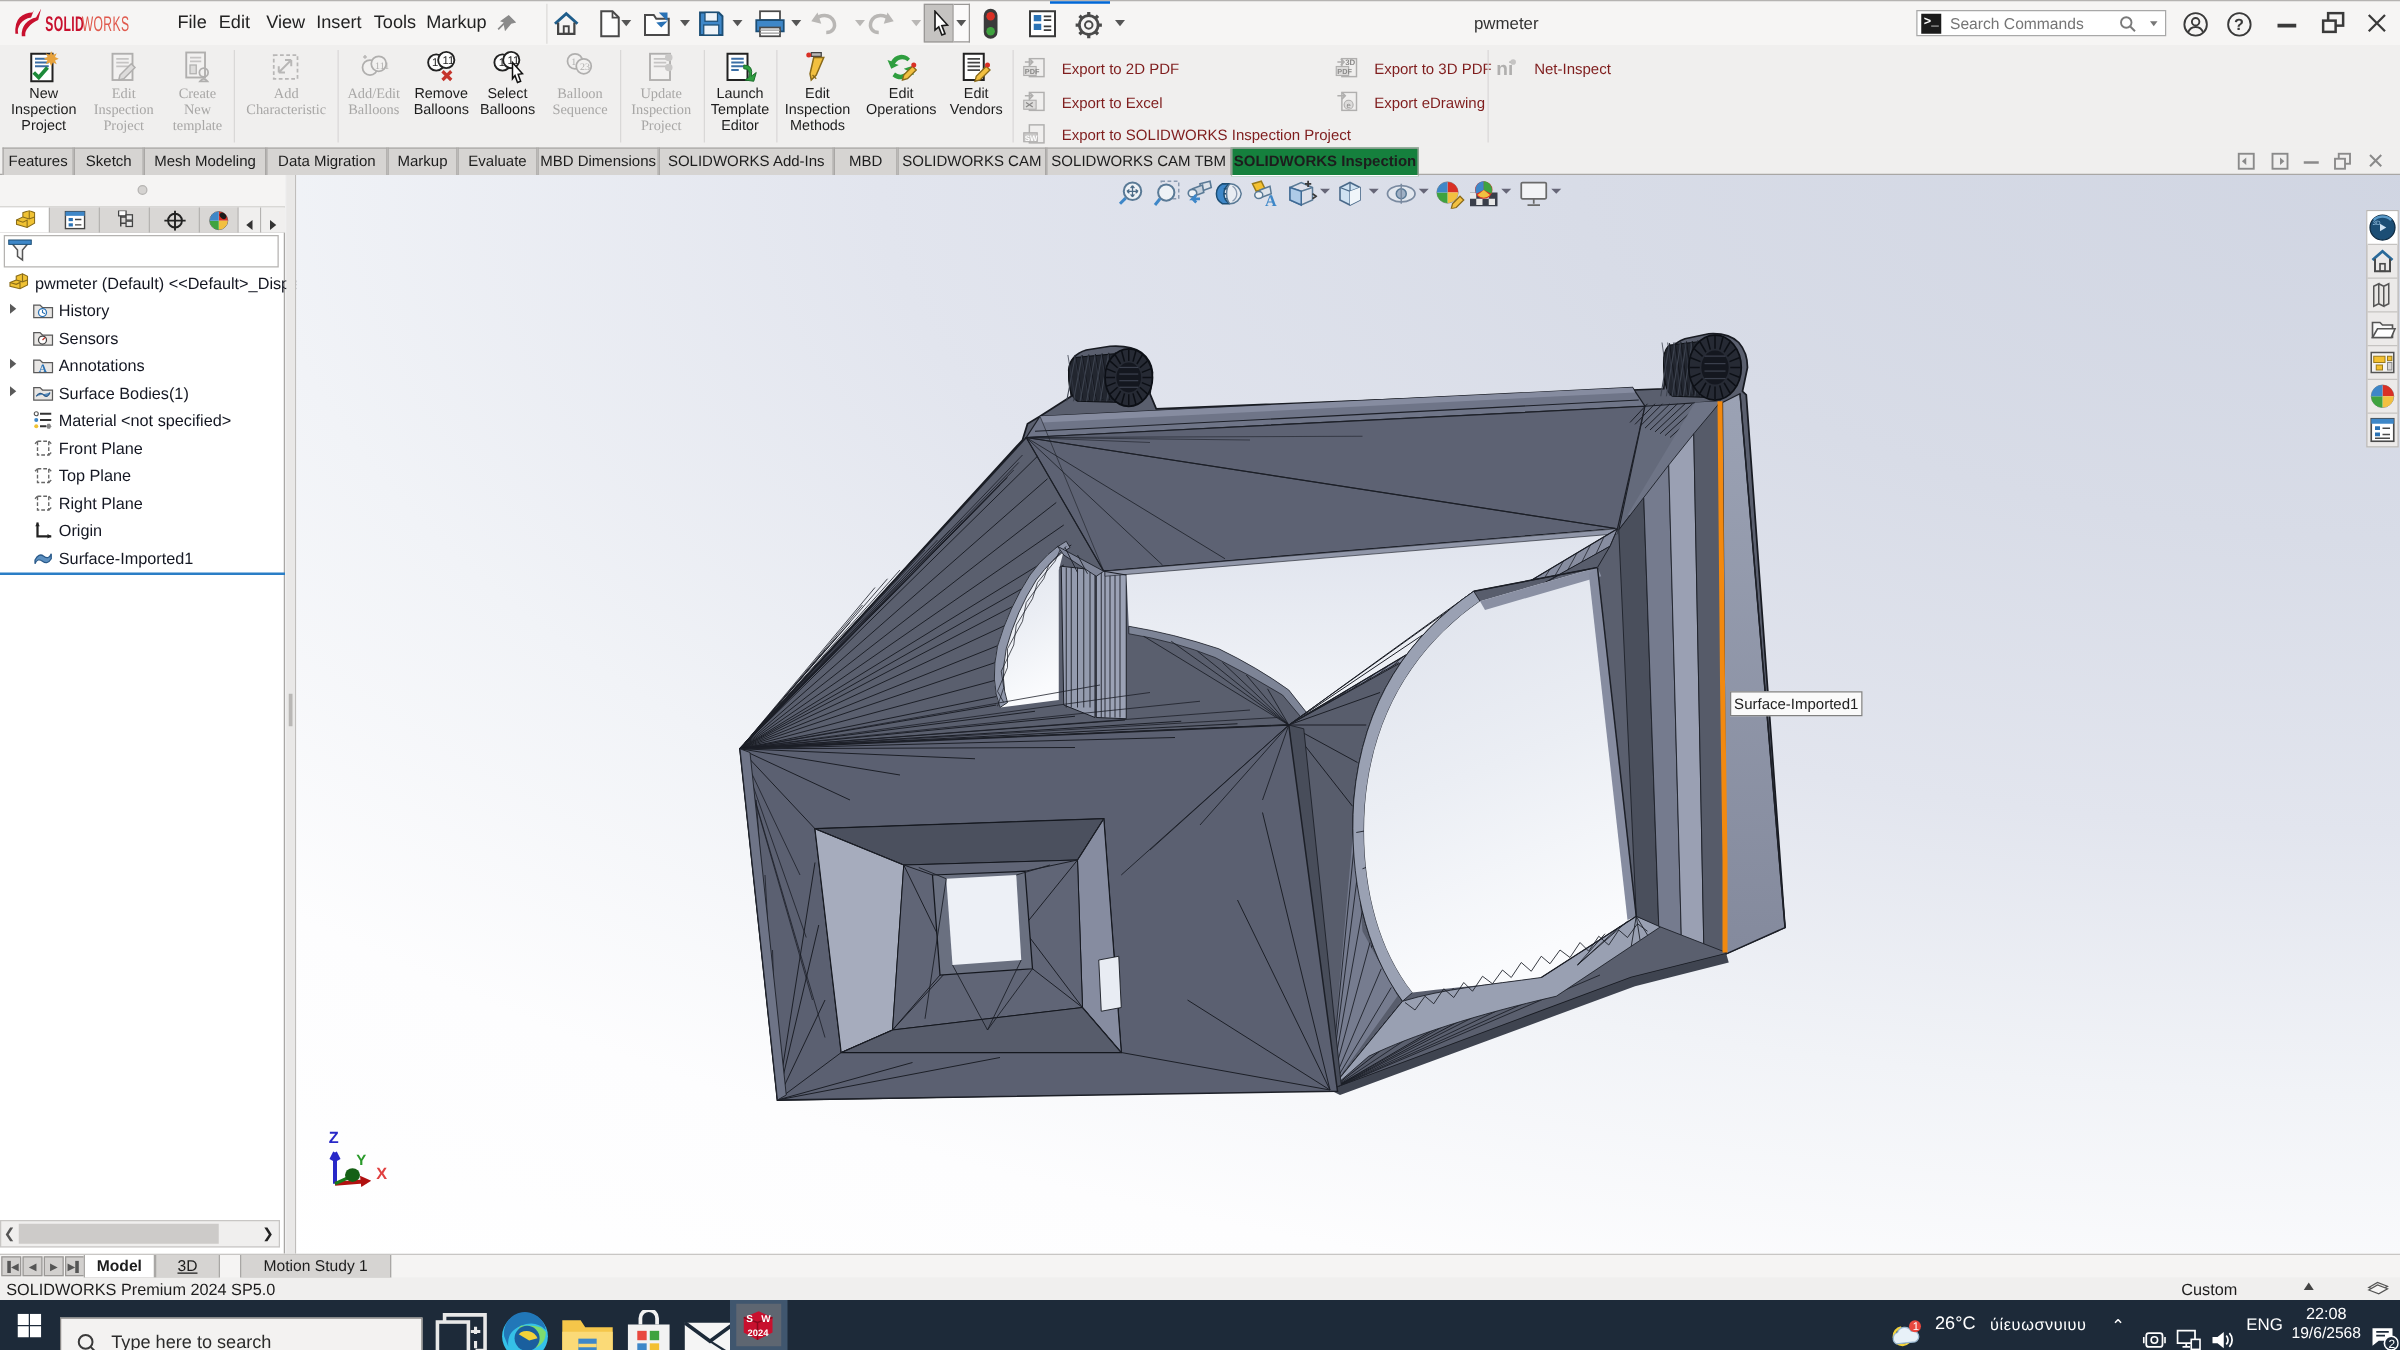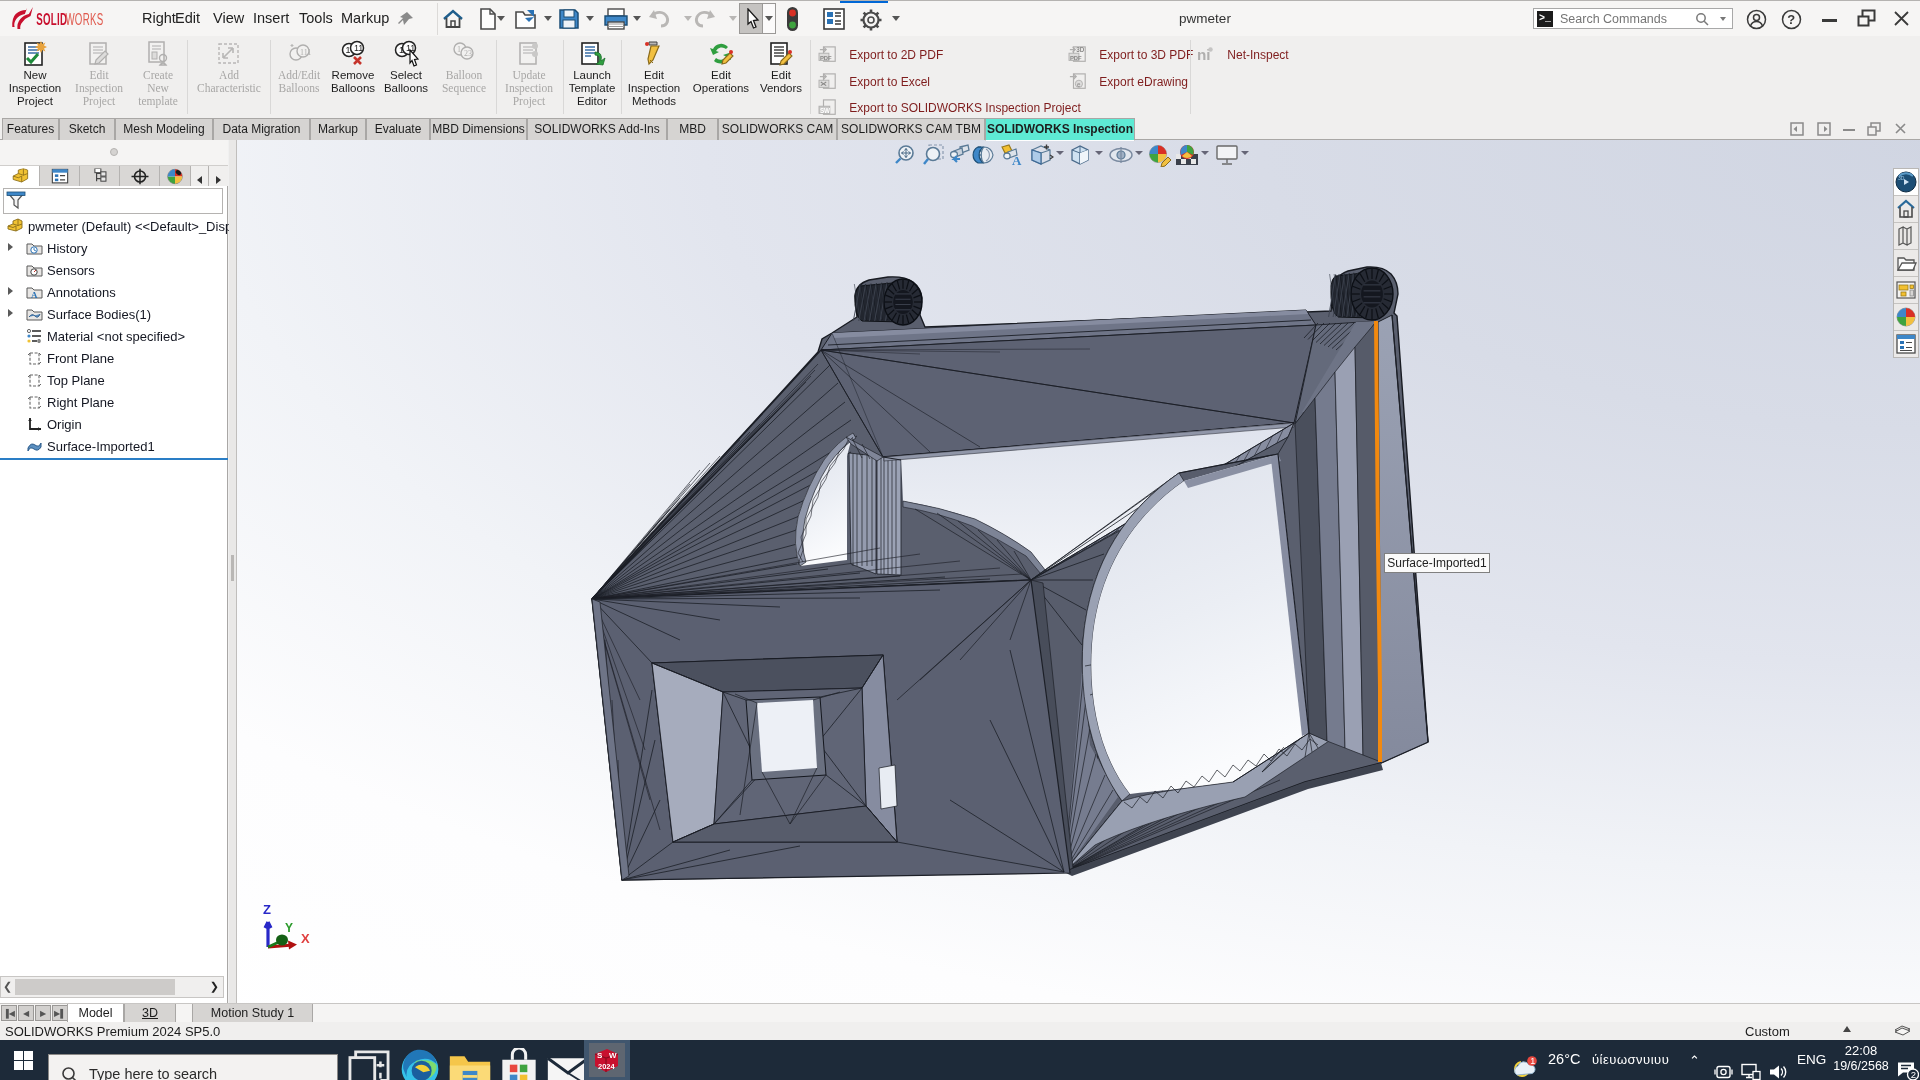--- a/index.html
+++ b/index.html
@@ -20,21 +20,21 @@
 .rbtn{position:absolute;top:0;height:82px;text-align:center;font-size:11.5px;line-height:13px;color:#1d1d1d;}
 .rbtn .ric{display:block;margin:4px auto 1px auto;width:30px;height:28px;}
 .rbtn.dis{color:#a8a7a6;font-family:Liberation Serif, serif;}
 .rsep{position:absolute;top:4px;width:1px;height:74px;background:#d9d8d7;}
 .rexp{position:absolute;height:26px;font-size:12px;color:#7f1d1d;white-space:nowrap;}
 .rexp .ric2{display:inline-block;width:20px;height:18px;vertical-align:-5px;margin-right:8px;}
 #ribcollapse{position:absolute;right:8px;top:96px;width:14px;height:14px;color:#666;font-size:11px;}
 
 #tabrow{position:absolute;left:0;top:118px;width:1920px;height:22px;background:#f0efee;border-bottom:1px solid #a9a7a5;}
 .dtab{position:absolute;top:0;height:22px;background:#d6d4d2;border:1px solid #a9a7a5;border-bottom:none;font-size:12px;color:#1d1d1d;text-align:center;line-height:21px;white-space:nowrap;}
-.dtab.active{background:#5eead4;font-weight:bold;border-bottom:1px solid #fff;height:23px;z-index:3;}
+.dtab.active{background:#15803d;font-weight:bold;border-bottom:1px solid #fff;height:23px;z-index:3;}
 #tabrow .winctl{position:absolute;top:3px;color:#8a8a8a;}
 
 #lpanel{position:absolute;left:0;top:140px;width:228px;height:863px;background:#fff;border-right:1px solid #a9a7a5;}
 #lpanel-top{position:absolute;left:0;top:0;width:228px;height:26px;border-bottom:1px solid #d0cecc;background:#f5f4f3;}
 #ptabs{position:absolute;left:0;top:26px;width:228px;height:20px;background:#d9d7d5;border-bottom:1px solid #b5b3b1;}
 .ptab{position:absolute;top:0px;width:40px;height:20px;border-right:1px solid #b5b3b1;background:#d9d7d5;}
 .ptab.on{background:#fff;}
 .ptab svg{display:block;margin:1px auto;transform:scale(0.85);}
 #filterrow{position:absolute;left:3px;top:48px;width:220px;height:26px;border:1px solid #b5b3b1;background:#fff;}
 #tree{position:absolute;left:0;top:76px;width:228px;}
@@ -50,21 +50,21 @@
 #viewport{position:absolute;left:237px;top:140px;width:1683px;height:865px;background:
  radial-gradient(165% 135% at 102% 0%, #d0d5e2 0%, #d8dce7 25%, #e2e5ee 45%, #f1f3f7 63%, #fdfdfe 80%, #ffffff 100%);}
 #vpsvg{position:absolute;left:0;top:0;}
 #tooltip{position:absolute;left:1147px;top:413px;width:106px;height:20px;background:#fafafa;border:1px solid #808080;font-size:12px;color:#222;line-height:19px;text-align:center;}
 
 #rstrip{position:absolute;left:1656px;top:28px;width:26px;height:190px;background:#eceae9;border:1px solid #b9b7b5;}
 .rsicon{position:absolute;left:0;width:24px;height:27px;border-bottom:1px solid #c5c3c1;}
 
 #btabs{position:absolute;left:0;top:1003px;width:1920px;height:19px;background:#f5f4f3;border-top:1px solid #c8c6c4;}
 .btab{position:absolute;top:0;height:19px;background:#d6d4d2;border:1px solid #a9a7a5;border-top:none;font-size:12.5px;color:#1d1d1d;text-align:center;line-height:18px;}
-.btab.active{background:#fff;font-weight:normal;}
+.btab.active{background:#fff;font-weight:bold;}
 #statusbar{position:absolute;left:0;top:1022px;width:1920px;height:18px;background:#f0efee;font-size:13px;color:#1d1d1d;}
 
 #taskbar{position:absolute;left:0;top:1040px;width:1920px;height:40px;background:#1d2a39;}
 #tsearch{position:absolute;left:48px;top:14px;width:290px;height:40px;background:#f3f2f1;border:1px solid #8a8886;padding-left:40px;}
 #tsearch .mag{position:absolute;left:12px;top:11px;}
 #tsearch .stx{position:absolute;left:40px;top:11px;font-size:14.5px;color:#2b2b2b;}
 .tbico{position:absolute;top:0;width:44px;height:40px;}
 .tray{position:absolute;top:0;height:40px;color:#fff;}
 </style>
 </head>
@@ -73,21 +73,21 @@
   <div id="titlebar">
     <div id="bluestrip"></div>
     <div id="swlogo">
       <svg width="120" height="26" viewBox="0 0 210 26" preserveAspectRatio="none">
         <path d="M4 21 Q3 12 10 8 Q18 4 28 4 L30 2 26 8 Q16 9 11 13 Q6 17 8 21 Z" fill="#c8102e"></path>
         <path d="M13 23 Q12 17 18 13 Q24 9 33 8 L40 1 36 10 Q27 12 22 16 Q17 19 18 23 Z" fill="#c8102e"></path>
         <text x="46" y="19" font-size="17" font-weight="bold" fill="#c8102e" letter-spacing="0.5">SOLID</text>
         <text x="97" y="19" font-size="17" fill="#e05a4e" letter-spacing="0.5">WORKS</text>
       </svg>
     </div>
-    <div class="menu" style="left:142px;">Right</div>
+    <div class="menu" style="left:142px;">File</div>
     <div class="menu" style="left:175px;">Edit</div>
     <div class="menu" style="left:213px;">View</div>
     <div class="menu" style="left:253px;">Insert</div>
     <div class="menu" style="left:299px;">Tools</div>
     <div class="menu" style="left:341px;">Markup</div>
     <svg class="ticon" style="left:396px;top:8px" width="20" height="20" viewBox="0 0 20 20">
         <path d="M11 3 L17 9 L13 10 L8 16 L7 11 L3 15 L2 14 L7 9 L4 8 Z" fill="#8a8a8a"></path>
       </svg>
     <div style="position:absolute;left:437px;top:2px;width:1px;height:32px;background:#dcdad8"></div>
     <svg class="ticon" style="left:440px;" width="26" height="26" viewBox="0 0 26 26">

